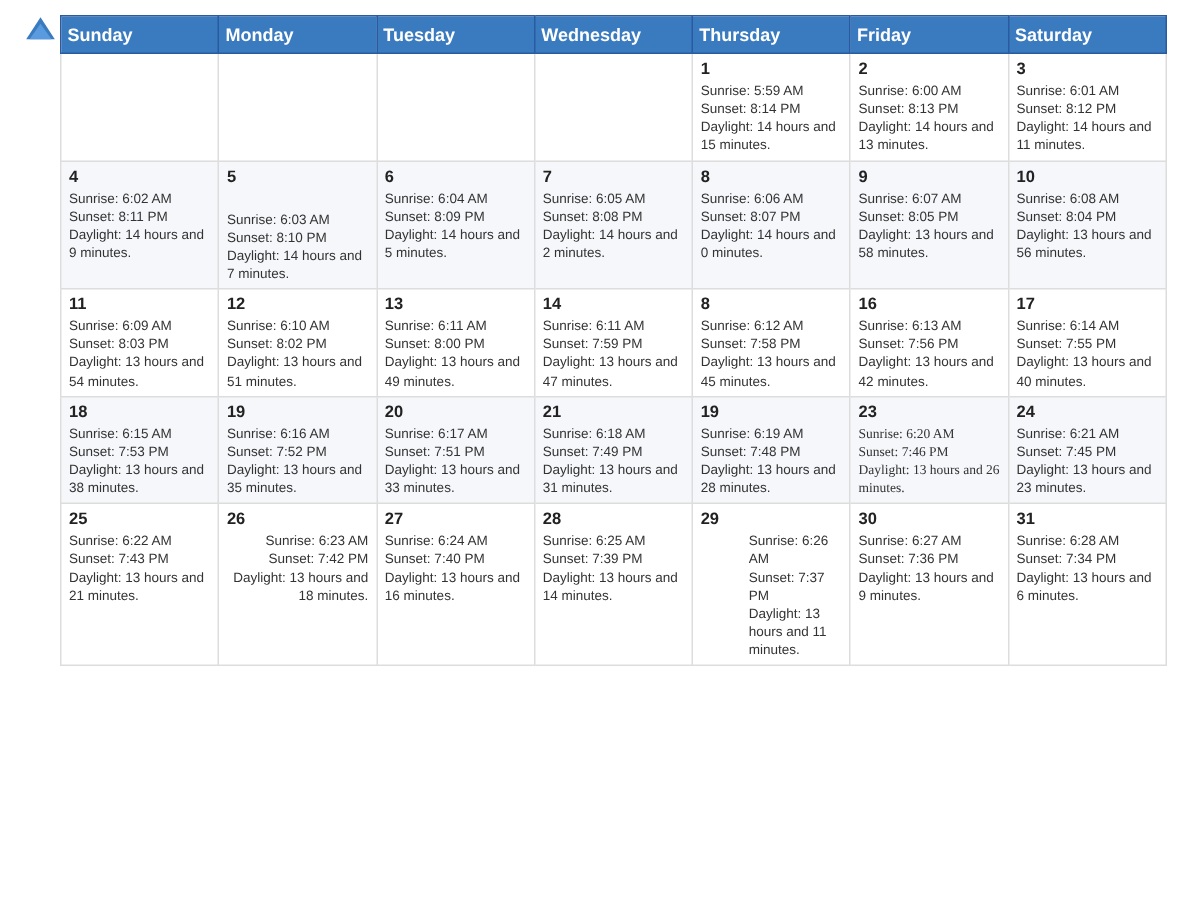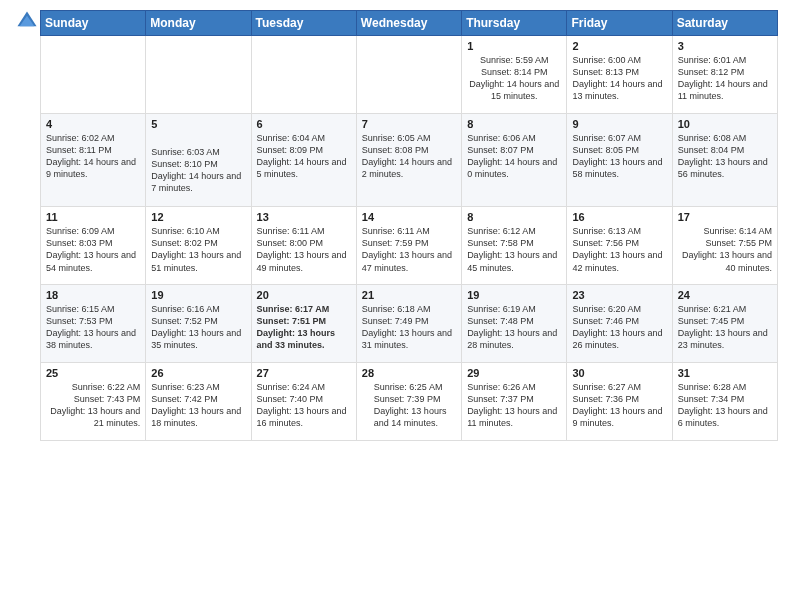--- a/index.html
+++ b/index.html
@@ -140,21 +140,21 @@
         </tr>
     </thead>
     <tbody id="calendar-body">
     <tr>
           <td class="empty-cell"></td>
           <td class="empty-cell"></td>
           <td class="empty-cell"></td>
           <td class="empty-cell"></td>
           <td>
             <div class="day-number">1</div>
-            <div class="day-info" style="white-space: pre-line; text-align: center;">Sunrise: 5:59 AM
+            <div class="day-info" style="white-space: pre-line;">Sunrise: 5:59 AM
 Sunset: 8:14 PM
 Daylight: 14 hours and 15 minutes.</div>
           </td>
           <td>
             <div class="day-number">2</div>
             <div class="day-info" style="white-space: pre-line;">Sunrise: 6:00 AM
 Sunset: 8:13 PM
 Daylight: 14 hours and 13 minutes.</div>
           </td>
           <td>
@@ -240,97 +240,97 @@
 Daylight: 13 hours and 45 minutes.</div>
           </td>
           <td>
             <div class="day-number">16</div>
             <div class="day-info" style="white-space: pre-line;">Sunrise: 6:13 AM
 Sunset: 7:56 PM
 Daylight: 13 hours and 42 minutes.</div>
           </td>
           <td>
             <div class="day-number">17</div>
-            <div class="day-info" style="white-space: pre-line; text-align: right;">Sunrise: 6:14 AM
+            <div class="day-info" style="white-space: pre-line;">Sunrise: 6:14 AM
 Sunset: 7:55 PM
 Daylight: 13 hours and 40 minutes.</div>
           </td>
         </tr>
         <tr>
           <td>
             <div class="day-number">18</div>
             <div class="day-info" style="white-space: pre-line;">Sunrise: 6:15 AM
 Sunset: 7:53 PM
 Daylight: 13 hours and 38 minutes.</div>
           </td>
           <td>
             <div class="day-number">19</div>
             <div class="day-info" style="white-space: pre-line;">Sunrise: 6:16 AM
 Sunset: 7:52 PM
 Daylight: 13 hours and 35 minutes.</div>
           </td>
           <td>
             <div class="day-number">20</div>
-            <div class="day-info" style="white-space: pre-line; font-weight: bold;">Sunrise: 6:17 AM
+            <div class="day-info" style="white-space: pre-line;">Sunrise: 6:17 AM
 Sunset: 7:51 PM
 Daylight: 13 hours and 33 minutes.</div>
           </td>
           <td>
             <div class="day-number">21</div>
             <div class="day-info" style="white-space: pre-line;">Sunrise: 6:18 AM
 Sunset: 7:49 PM
 Daylight: 13 hours and 31 minutes.</div>
           </td>
           <td>
             <div class="day-number">19</div>
             <div class="day-info" style="white-space: pre-line;">Sunrise: 6:19 AM
 Sunset: 7:48 PM
 Daylight: 13 hours and 28 minutes.</div>
           </td>
           <td>
             <div class="day-number">23</div>
-            <div class="day-info" style="white-space: pre-line;">Sunrise: 6:20 AM
+            <div class="day-info" style="white-space: pre-line; font-family: Liberation Serif, serif;">Sunrise: 6:20 AM
 Sunset: 7:46 PM
 Daylight: 13 hours and 26 minutes.</div>
           </td>
           <td>
             <div class="day-number">24</div>
             <div class="day-info" style="white-space: pre-line;">Sunrise: 6:21 AM
 Sunset: 7:45 PM
 Daylight: 13 hours and 23 minutes.</div>
           </td>
         </tr>
         <tr>
           <td>
             <div class="day-number">25</div>
-            <div class="day-info" style="white-space: pre-line; text-align: right;">Sunrise: 6:22 AM
+            <div class="day-info" style="white-space: pre-line;">Sunrise: 6:22 AM
 Sunset: 7:43 PM
 Daylight: 13 hours and 21 minutes.</div>
           </td>
           <td>
             <div class="day-number">26</div>
-            <div class="day-info" style="white-space: pre-line;">Sunrise: 6:23 AM
+            <div class="day-info" style="white-space: pre-line; text-align: right;">Sunrise: 6:23 AM
 Sunset: 7:42 PM
 Daylight: 13 hours and 18 minutes.</div>
           </td>
           <td>
             <div class="day-number">27</div>
             <div class="day-info" style="white-space: pre-line;">Sunrise: 6:24 AM
 Sunset: 7:40 PM
 Daylight: 13 hours and 16 minutes.</div>
           </td>
           <td>
             <div class="day-number">28</div>
-            <div class="day-info" style="white-space: pre-line; margin-left: 12px;">Sunrise: 6:25 AM
+            <div class="day-info" style="white-space: pre-line;">Sunrise: 6:25 AM
 Sunset: 7:39 PM
 Daylight: 13 hours and 14 minutes.</div>
           </td>
           <td>
             <div class="day-number">29</div>
-            <div class="day-info" style="white-space: pre-line;">Sunrise: 6:26 AM
+            <div class="day-info" style="white-space: pre-line; margin-left: 32px;">Sunrise: 6:26 AM
 Sunset: 7:37 PM
 Daylight: 13 hours and 11 minutes.</div>
           </td>
           <td>
             <div class="day-number">30</div>
             <div class="day-info" style="white-space: pre-line;">Sunrise: 6:27 AM
 Sunset: 7:36 PM
 Daylight: 13 hours and 9 minutes.</div>
           </td>
           <td>

